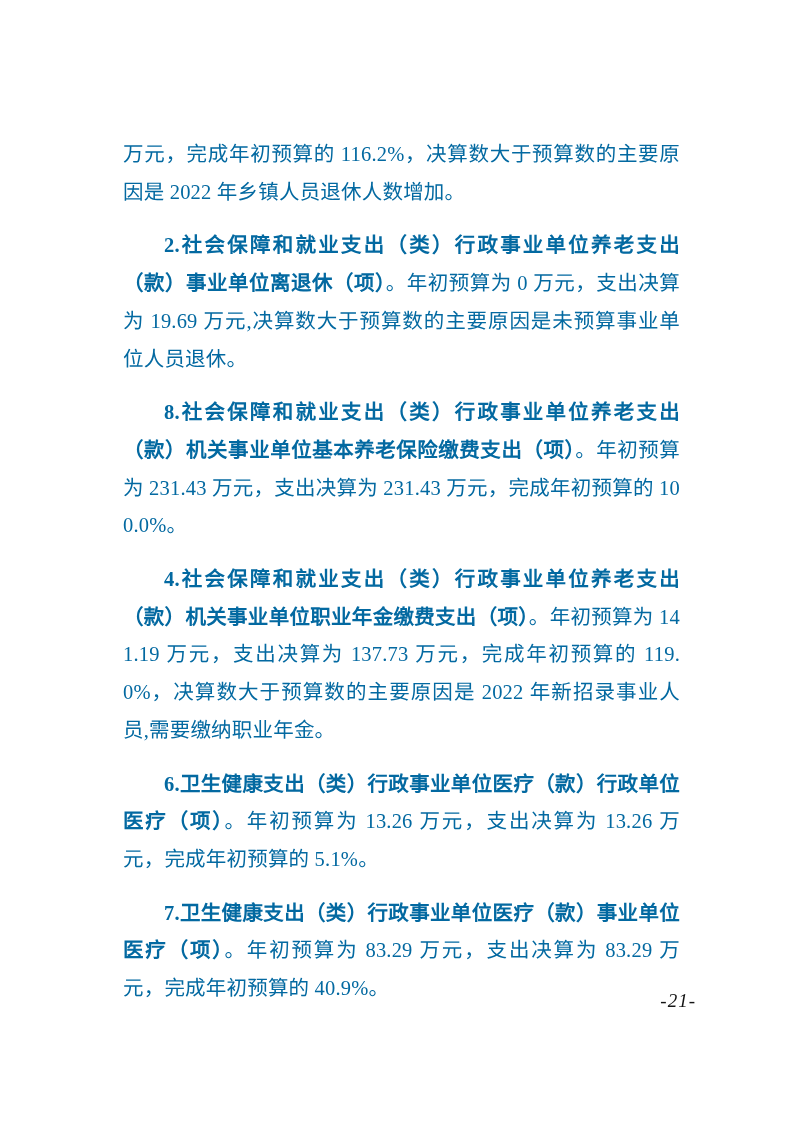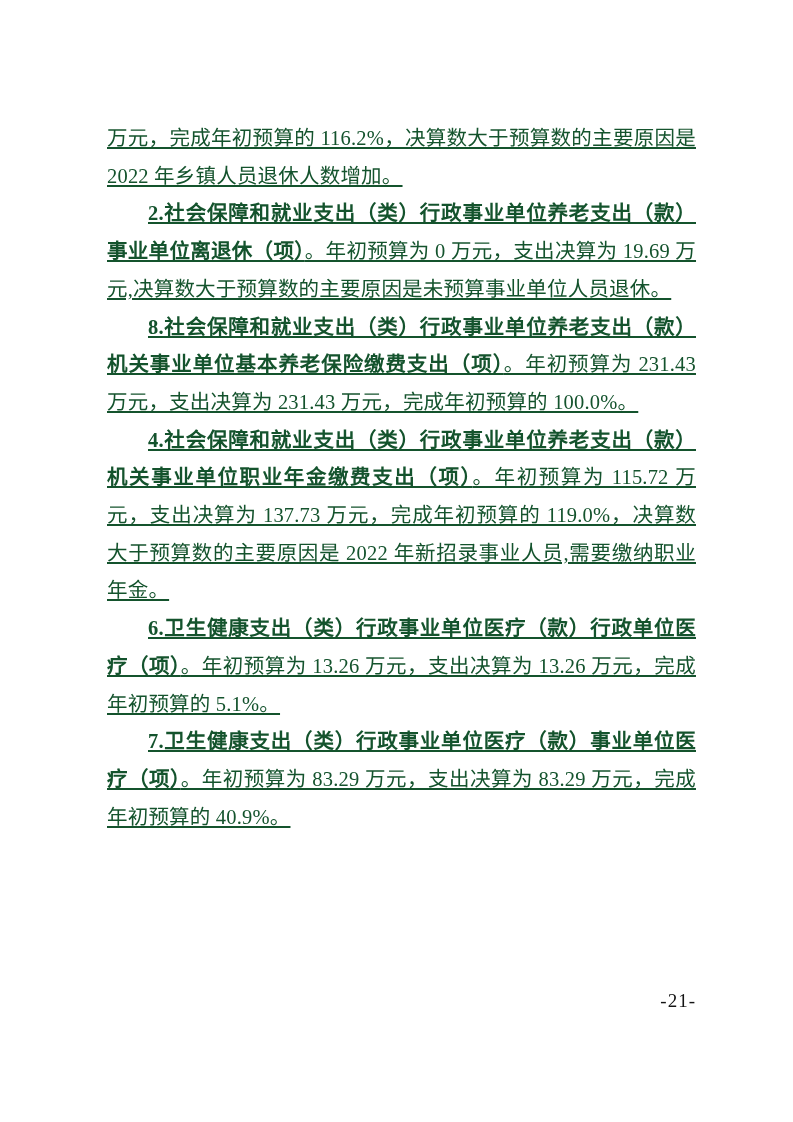--- a/index.html
+++ b/index.html
@@ -16,60 +16,60 @@
     font-family: "Liberation Serif", "DejaVu Serif", serif;
     color: #141414;
   }
   .content {
     position: absolute;
     left: 107px;
     top: 120px;
     width: 589px;
   }
   .para {
-    margin: 0;
+    margin: 16px;
     font-size: 20.5px;
     line-height: 37.7px;
     text-align: justify;
     text-justify: inter-character;
     letter-spacing: 0.2px;
     word-break: break-all;
-    color: #14532d;
-    text-decoration: underline;
+    color: #0369a1;
   }
   .para.indent {
     text-indent: 2em;
   }
   .seg.bold {
     font-weight: 700;
   }
   .footer {
     position: absolute;
     left: 107px;
     top: 990px;
     width: 589px;
     text-align: right;
     font-size: 19px;
     letter-spacing: 1px;
     color: #141414;
+    font-style: italic;
   }
 </style>
 </head>
 <body>
 
 <div class="page">
   <main class="content">
 
     <p class="para"><span class="seg">万元，完成年初预算的 116.2%，决算数大于预算数的主要原因是 2022 年乡镇人员退休人数增加。</span></p>
 
     <p class="para indent"><span class="seg bold">2.社会保障和就业支出（类）行政事业单位养老支出（款）事业单位离退休（项）</span><span class="seg">。年初预算为 0 万元，支出决算为 19.69 万元,决算数大于预算数的主要原因是未预算事业单位人员退休。</span></p>
 
     <p class="para indent"><span class="seg bold">8.社会保障和就业支出（类）行政事业单位养老支出（款）机关事业单位基本养老保险缴费支出（项）</span><span class="seg">。年初预算为 231.43 万元，支出决算为 231.43 万元，完成年初预算的 100.0%。</span></p>
 
-    <p class="para indent"><span class="seg bold">4.社会保障和就业支出（类）行政事业单位养老支出（款）机关事业单位职业年金缴费支出（项）</span><span class="seg">。年初预算为 115.72 万元，支出决算为 137.73 万元，完成年初预算的 119.0%，决算数大于预算数的主要原因是 2022 年新招录事业人员,需要缴纳职业年金。</span></p>
+    <p class="para indent"><span class="seg bold">4.社会保障和就业支出（类）行政事业单位养老支出（款）机关事业单位职业年金缴费支出（项）</span><span class="seg">。年初预算为 141.19 万元，支出决算为 137.73 万元，完成年初预算的 119.0%，决算数大于预算数的主要原因是 2022 年新招录事业人员,需要缴纳职业年金。</span></p>
 
 
     <p class="para indent"><span class="seg bold">6.卫生健康支出（类）行政事业单位医疗（款）行政单位医疗（项）</span><span class="seg">。年初预算为 13.26 万元，支出决算为 13.26 万元，完成年初预算的 5.1%。</span></p>
 
     <p class="para indent"><span class="seg bold">7.卫生健康支出（类）行政事业单位医疗（款）事业单位医疗（项）</span><span class="seg">。年初预算为 83.29 万元，支出决算为 83.29 万元，完成年初预算的 40.9%。</span></p>
 
   </main>
 
   <div class="footer"><span>-21-</span></div>
 </div>

